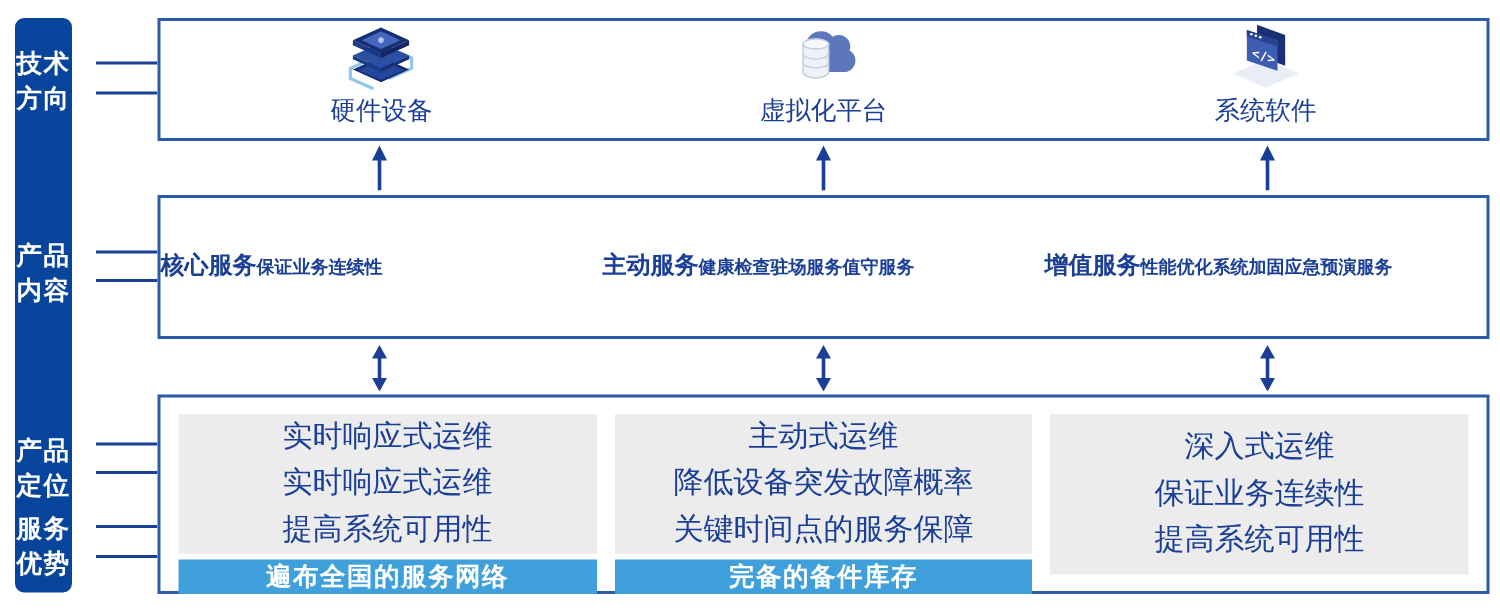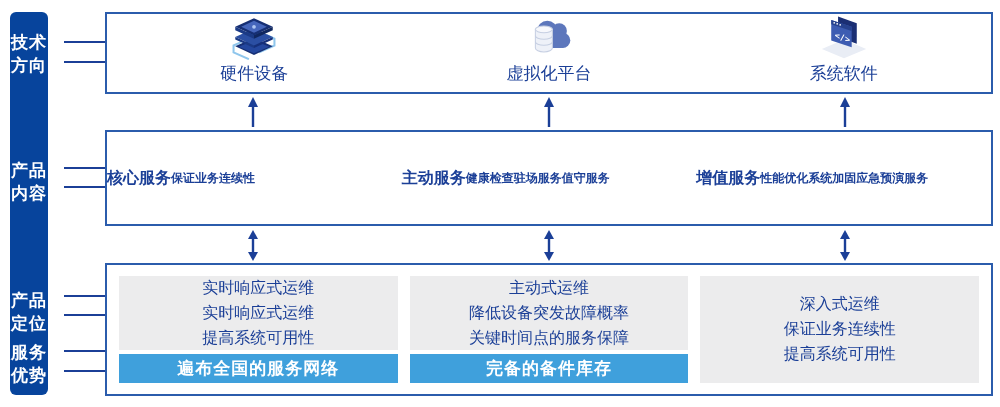--- a/index.html
+++ b/index.html
@@ -40,21 +40,21 @@
   
   .svc-col { flex:1; display:flex; align-items:center; }
   .svc-title { font-size:16px; font-weight:bold; line-height:1.6; }
   .svc-item { font-size:12px; line-height:1.5;font-weight:bold; }
   
   .pos-col { flex:1; display:flex; flex-direction:column; }
   .pos-panel {
     flex:1; background:#ECECED; display:flex; flex-direction:column;
     align-items:center; justify-content:center;
   }
-  .pos-line { font-size:16px; line-height:1.55; }
+  .pos-line { font-size:20px; line-height:1.55; }
   .pos-banner {
     margin-top:4px; height:33px; background:#3FA0DC; color:#ffffff;
     font-size:17px; font-weight:bold; display:flex; align-items:center; justify-content:center;
     letter-spacing:1px;
   }
   
   .arrow-row { position:absolute; left:105px; width:888px; display:flex; }
   .arrow-row.r1 { top:96px; height:32px; }
   .arrow-row.r2 { top:229px; height:32px; }
   .arrow-cell { flex:1; display:flex; justify-content:center; align-items:center; }

